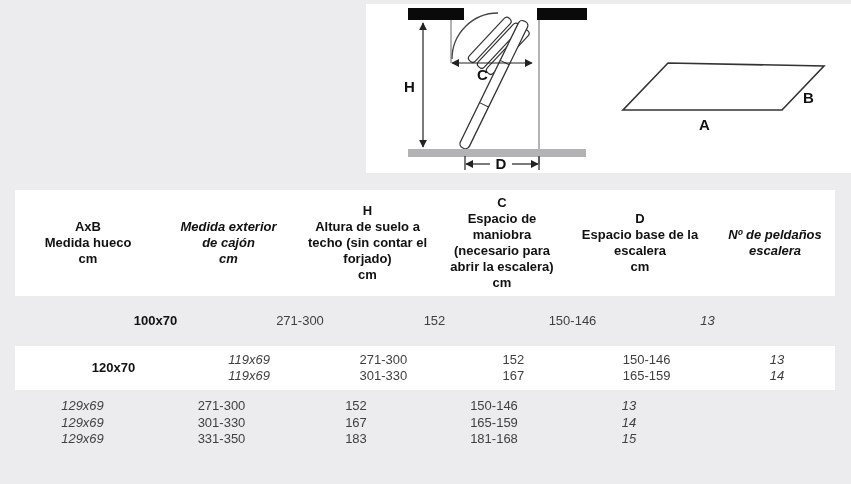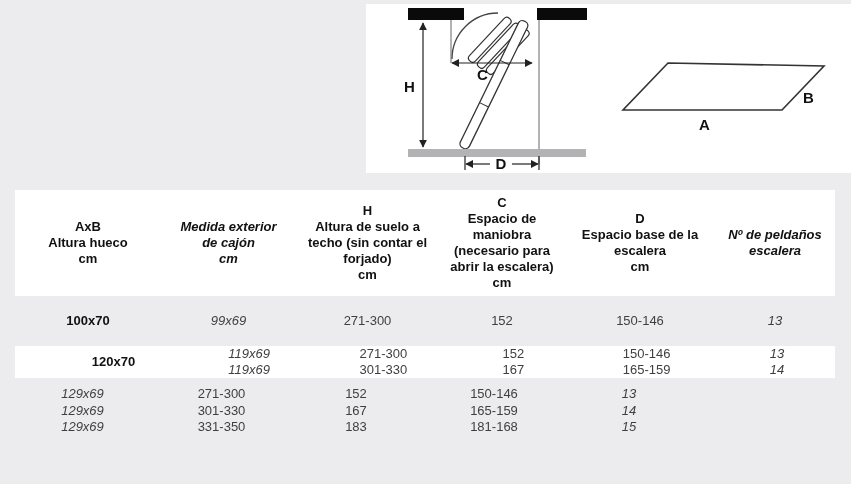--- a/index.html
+++ b/index.html
@@ -21,21 +21,21 @@
     font-weight:bold; font-size:15px; fill:#111;
   }
   .spec-table { margin-left:15px; width:820px; }
   .thead {
     background:#ffffff; height:106px;
     display:flex; align-items:center;
   }
   .tr { display:flex; align-items:center; }
   .tr.shade { background:#ececee; }
   .tr.r1 { height:50px;justify-content:center; }
-  .tr.r2 { height:32px; background:#ffffff;padding-left:28px; }
+  .tr.r2 { height:44px; background:#ffffff;padding-left:28px; }
   .tr.r3 { height:66px; }
   .th, .td {
     text-align:center; white-space:pre-line;
     padding:0 4px;
   }
   .th {
     font-weight:bold; font-size:13px; line-height:16px; color:#111;
   }
   .td {
     font-size:13px; line-height:16.5px; color:#3f3f3f;
@@ -107,21 +107,21 @@
       <polygon points="302,59 458,62 416,106 257,106" fill="#ffffff" stroke="#333" stroke-width="1.6"></polygon>
       <text x="333" y="126">A</text>
       <text x="437" y="99">B</text>
     </svg>
   </div>
 </div>
 
 <div class="spec-table">
   <div class="thead">
     <div class="th c0">AxB
-Altura hueco
+Medida hueco
 cm</div>
     <div class="th c1">Medida exterior
 de cajón
 cm</div>
     <div class="th c2">H
 Altura de suelo a
 techo (sin contar el
 forjado)
 cm</div>
     <div class="th c3">C
@@ -133,21 +133,20 @@
     <div class="th c4">D
 Espacio base de la
 escalera
 cm</div>
     <div class="th c5">Nº de peldaños
 escalera</div>
   </div>
 
   <div class="tr r1 shade">
     <div class="td c0 rowlabel">100x70</div>
-    <div class="td c1">99x69</div>
     <div class="td c2">271-300</div>
     <div class="td c3">152</div>
     <div class="td c4">150-146</div>
     <div class="td c5">13</div>
   </div>
 
   <div class="tr r2">
     <div class="td c0 rowlabel">120x70</div>
     <div class="td c1">119x69
 119x69</div>

